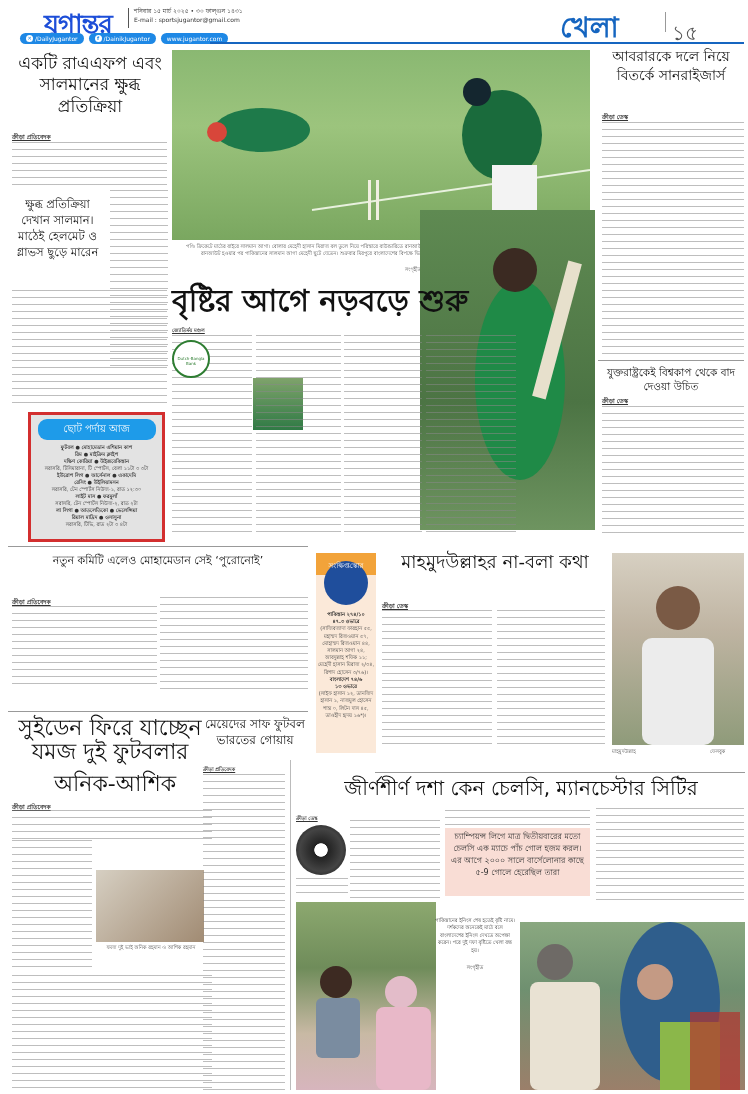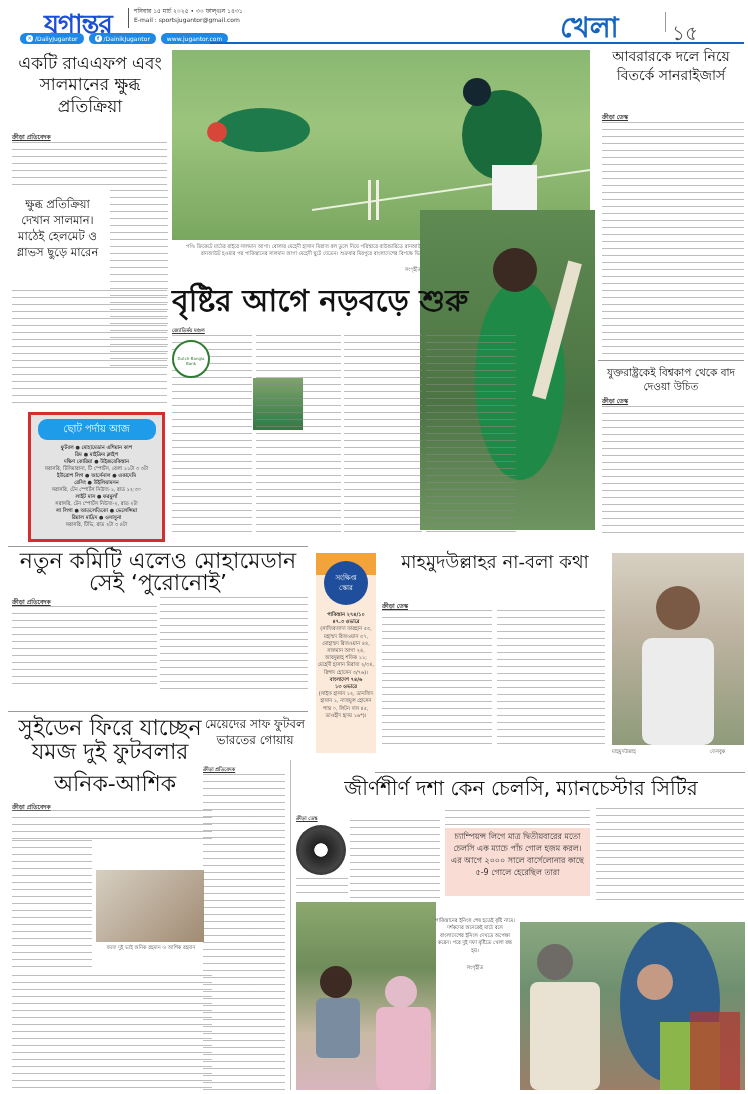--- a/index.html
+++ b/index.html
@@ -26,21 +26,21 @@
   .vrule { width: 1px; background: #bbb; }
   .hrule { height: 1px; background: #999; }
 
   .box-red { left: 28px; top: 412px; width: 137px; height: 130px; border: 3px solid #d32f2f; background: #e3e3e3; }
   .box-red .pill-title { margin: 4px auto 4px; width: 118px; background: #1e9be9; color: #fff; text-align: center; font-size: 10px; border-radius: 9px; padding: 2px 0; }
   .box-red .row { font-size: 5px; text-align: center; color: #333; line-height: 7px; }
   .box-red .row.b { font-weight: bold; }
 
   .score-box { left: 316px; top: 553px; width: 60px; height: 200px; background: #fbe9d9; }
   .score-top { position: absolute; left: 0; top: 0; width: 100%; height: 22px; background: #f2a33a; }
-  .score-circle { position: absolute; left: 8px; top: 8px; width: 44px; height: 44px; border-radius: 50%; background: #1f4e9c; color: #fff; font-size: 7px; text-align: center; display: flex; flex-direction: column; justify-content: center; line-height: 10px; }
+  .score-circle { position: absolute; left: 8px; top: 8px; width: 44px; height: 44px; border-radius: 50%; background: #1f4e9c; color: #fff; font-size: 7px; text-align: center; display: flex; flex-direction: row; justify-content: center; line-height: 10px; }
   .score-text { position: absolute; left: 2px; top: 58px; width: 56px; font-size: 5px; text-align: center; line-height: 7.2px; color: #444; }
   .score-text .b { font-weight: bold; color: #222; }
 
   .pull-quote { left: 445px; top: 828px; width: 145px; height: 68px; background: #f9ddd5; font-size: 8px; color: #333; text-align: center; line-height: 12px; padding: 3px 4px; }
   .caption { font-size: 5px; color: #555; text-align: center; line-height: 7px; }
   .badge-note { left: 435px; top: 905px; width: 80px; height: 185px; font-size: 5px; color: #444; text-align: center; line-height: 7.4px; padding-top: 12px; }
 </style>
 </head>
 <body>
 
@@ -127,21 +127,21 @@
   <div class="row b">রেসিং ● উইলিয়ামসন</div>
   <div class="row">সরাসরি, টেন স্পোর্টস নিউজ-১, রাত ১২:৩০</div>
   <div class="row b">লাইট মাস ● ফরমুলাঁ</div>
   <div class="row">সরাসরি, টেন স্পোর্টস নিউজ-২, রাত ২টা</div>
   <div class="row b">লা লিগা ● আতলেতিকো ● ভেলেন্সিয়া</div>
   <div class="row b">রিয়াল মাদ্রিদ ● ওসাসুনা</div>
   <div class="row">সরাসরি, টিভি, রাত ২টা ৩ ৪টা</div>
 </div>
 
 <div class="abs hrule" style="left:8px;top:546px;width:300px;"></div>
-<div class="abs headline" style="left:8px;top:550px;width:300px;font-size:22px;line-height:22px;">নতুন কমিটি এলেও মোহামেডান সেই ‘পুরোনোই’</div>
+<div class="abs headline" style="left:8px;top:550px;width:300px;font-size:11px;line-height:22px;">নতুন কমিটি এলেও মোহামেডান সেই ‘পুরোনোই’</div>
 <div class="abs byline" style="left:12px;top:597px;">ক্রীড়া প্রতিবেদক</div>
 <div class="abs body-text lines" style="left:12px;top:606px;width:145px;height:84px;"></div>
 <div class="abs body-text lines" style="left:160px;top:597px;width:148px;height:93px;"></div>
 
 <div class="abs score-box">
   <div class="score-top"></div>
   <div class="score-circle">
     <span>সংক্ষিপ্ত</span>
     <span>স্কোর</span>
   </div>

